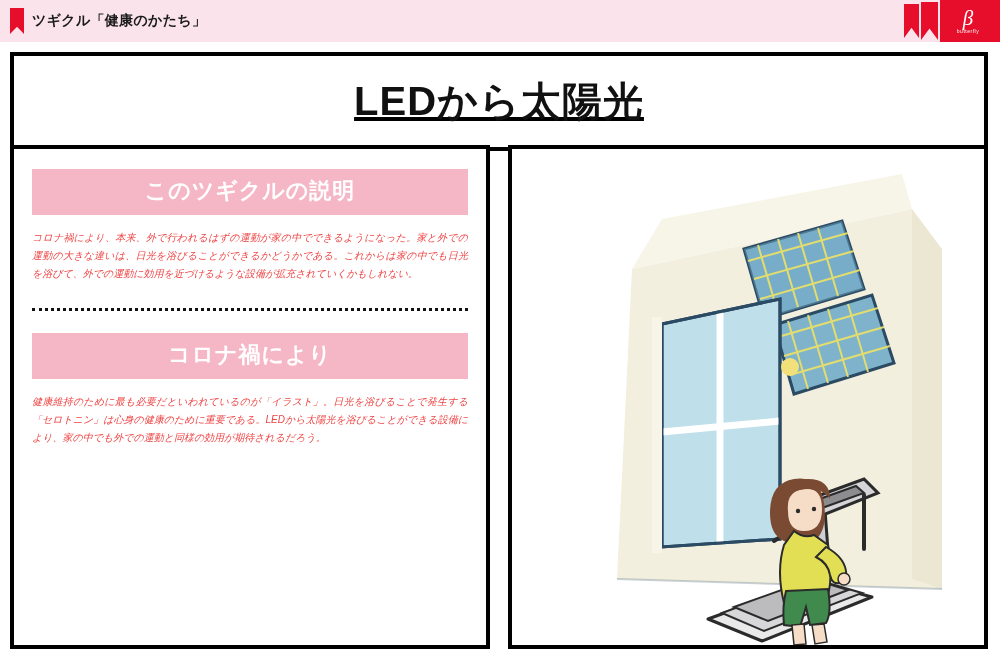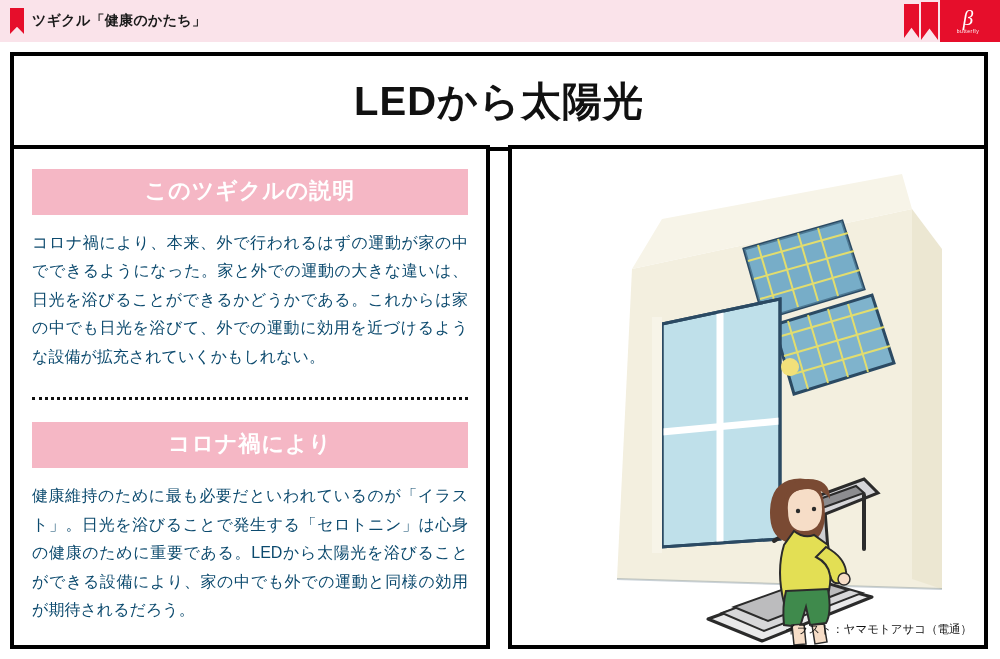--- a/index.html
+++ b/index.html
@@ -92,20 +92,21 @@
     left: 10px;
     top: 52px;
     width: 978px;
     height: 99px;
     border: 4px solid #000000;
     box-sizing: border-box;
     display: flex;
     align-items: center;
     justify-content: center;
     background: #ffffff;
+    text-decoration: underline;
   }
   .title-text {
     font-size: 40px;
     font-weight: bold;
     color: #111111;
     letter-spacing: 1px;
   }
 
   
   .left-panel {
@@ -122,25 +123,26 @@
   .section-head {
     background: #f5b7c5;
     color: #ffffff;
     font-size: 22px;
     font-weight: bold;
     text-align: center;
     padding: 7px 0 9px 0;
     letter-spacing: 1px;
   }
   .section-body {
-    font-size: 16px;
+    font-size: 10px;
     line-height: 1.78;
-    color: #0c4a6e;
+    color: #ef4444;
     margin-top: 14px;
     text-align: justify;
+    font-style: italic;
   }
   .divider {
     margin: 26px 0 22px 0;
     border-top: 3px dotted #111111;
   }
 
   
   .right-panel {
     position: absolute;
     left: 508px;
@@ -280,14 +282,13 @@
       <path d="M314,398 q18,10 20,24 q2,10 -6,12 q-8,2 -10,-8 q-2,-12 -14,-18 Z" fill="#e3df54" stroke="#2b2b2b" stroke-width="2"></path>
 
       <circle cx="332" cy="430" r="6" fill="#f6ddc7" stroke="#2b2b2b" stroke-width="1.5"></circle>
 
       <path d="M274,442 l42,-2 q4,24 -2,34 l-16,2 l-4,-18 l-6,20 l-16,-2 q-2,-18 2,-34 Z" fill="#3f8a4c" stroke="#2b2b2b" stroke-width="2"></path>
 
       <path d="M280,476 l12,-1 l2,20 l-12,1 Z" fill="#f6ddc7" stroke="#2b2b2b" stroke-width="1.5"></path>
       <path d="M300,476 l12,-1 l3,18 l-12,2 Z" fill="#f6ddc7" stroke="#2b2b2b" stroke-width="1.5"></path>
     </g>
   </svg>
-  <div class="credit">イラスト：ヤマモトアサコ（電通）</div>
 </div>
 
 </body></html>

